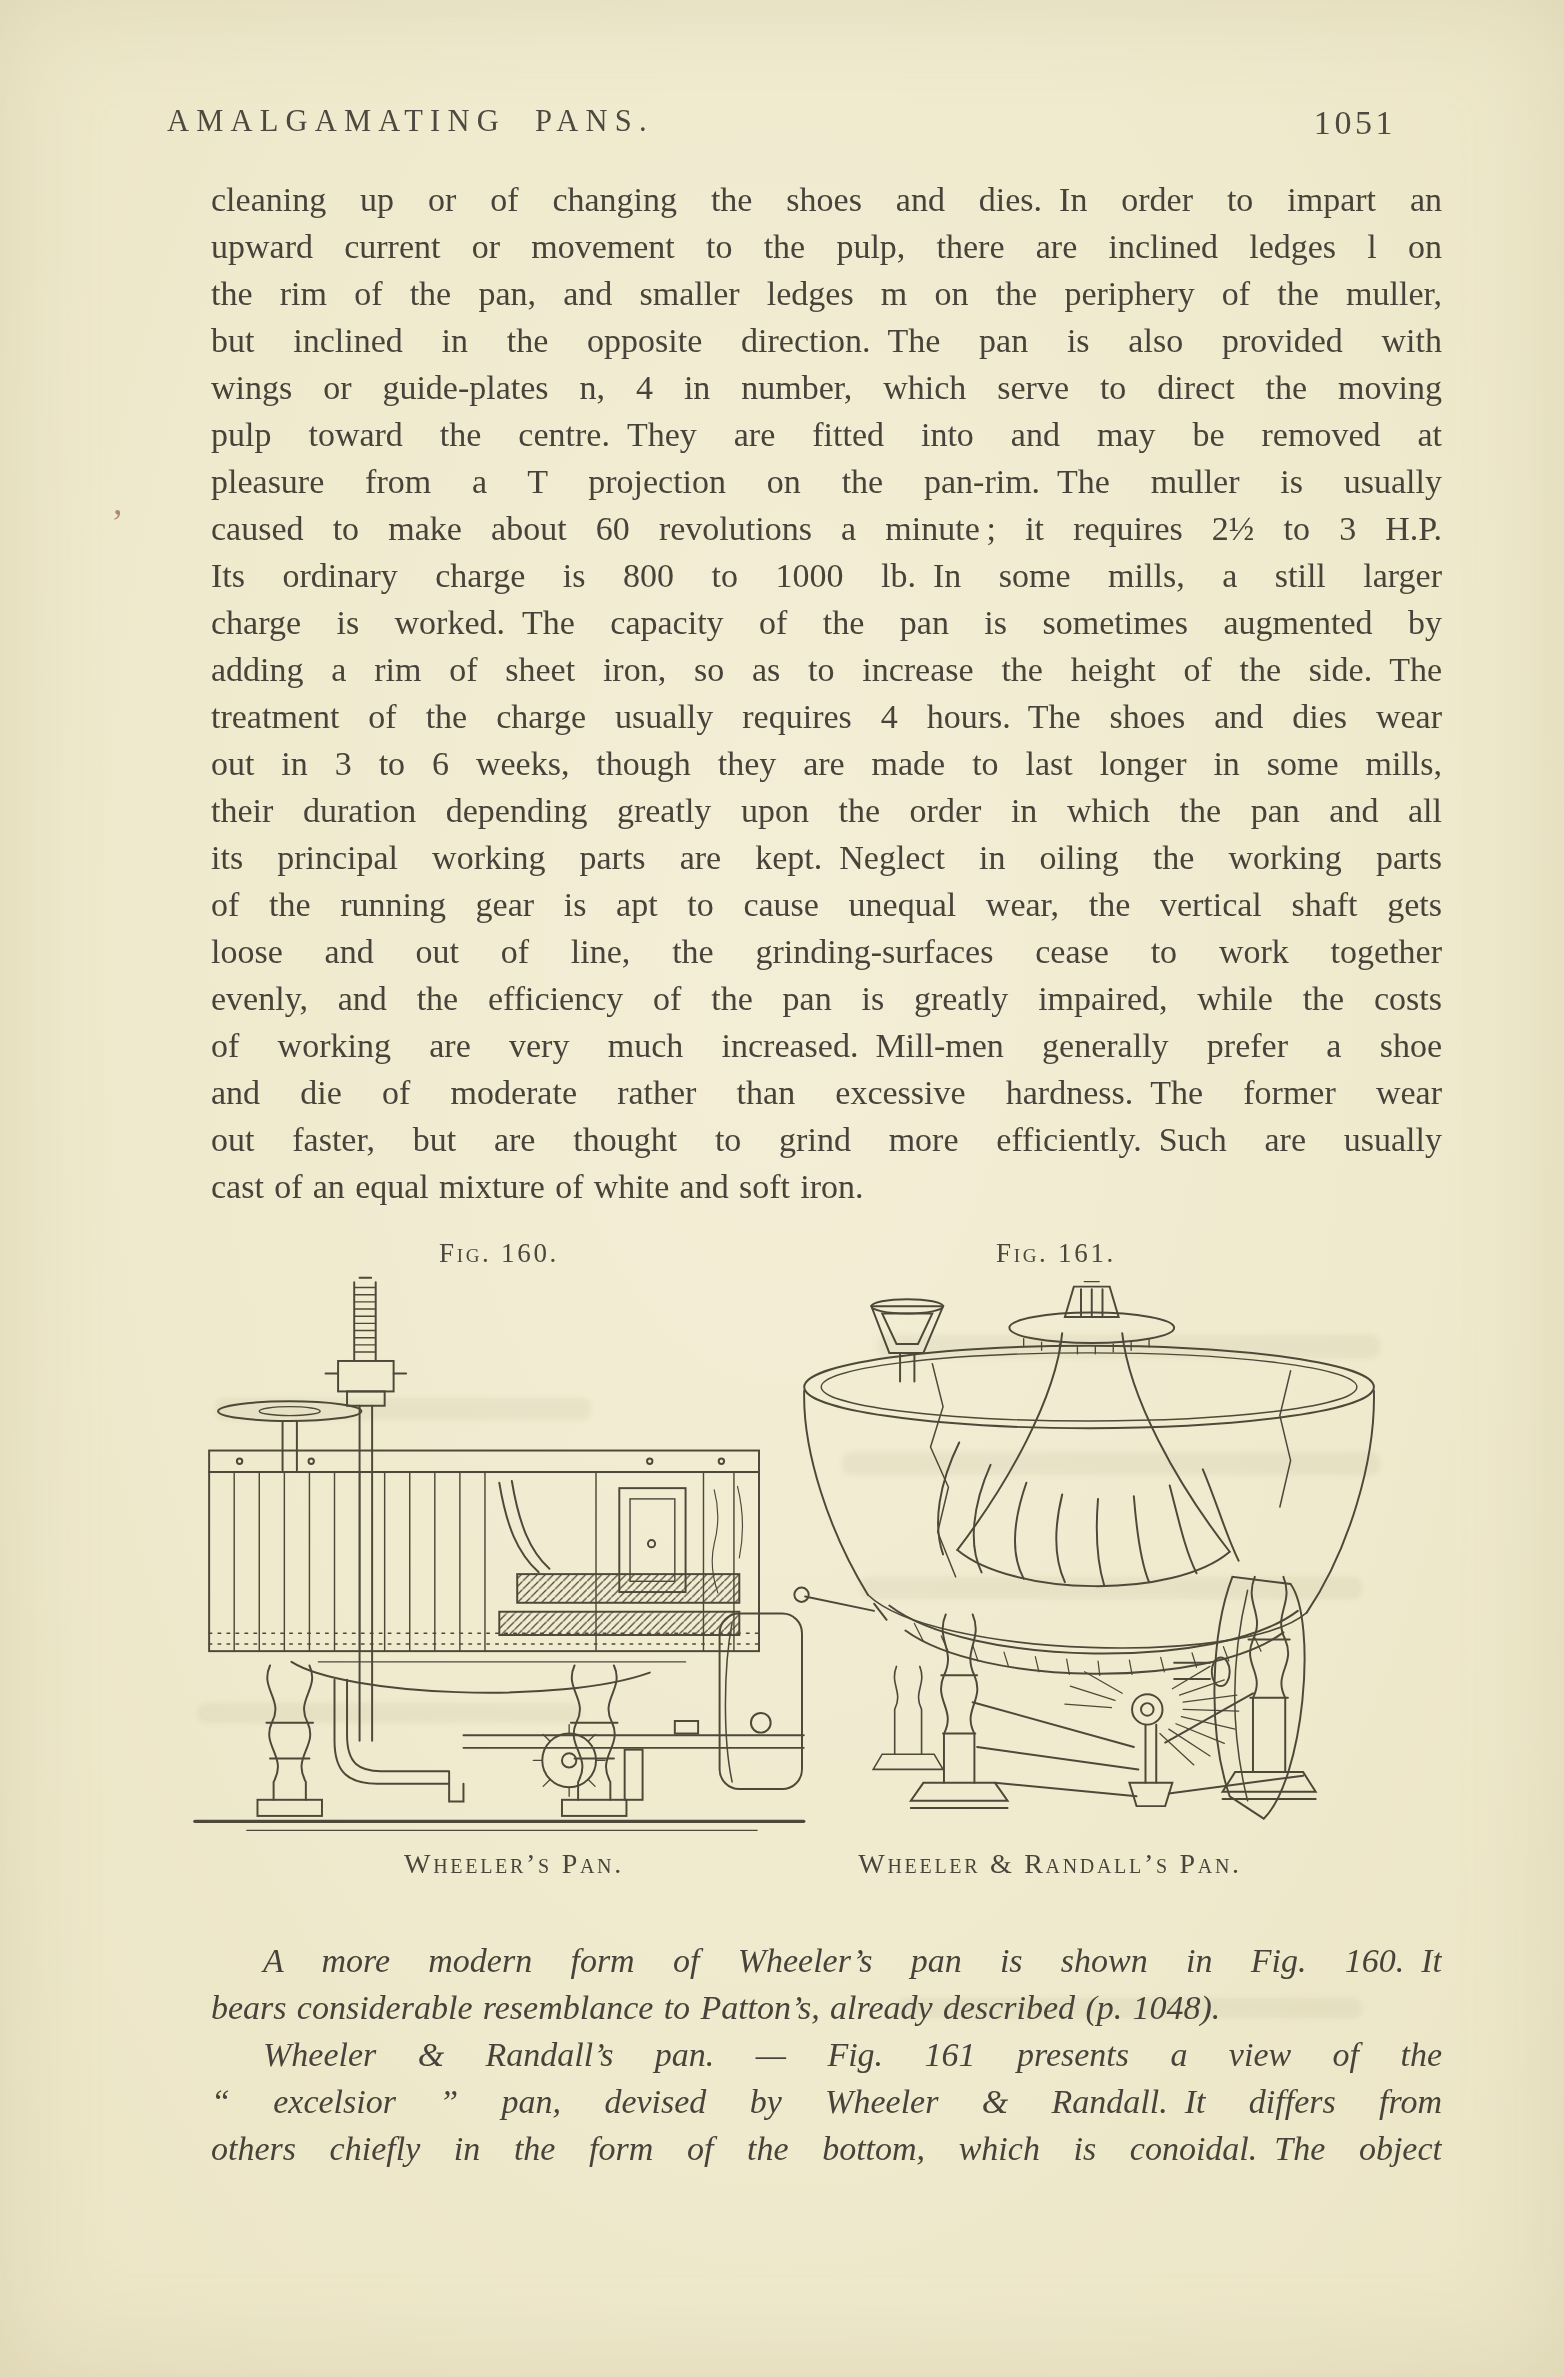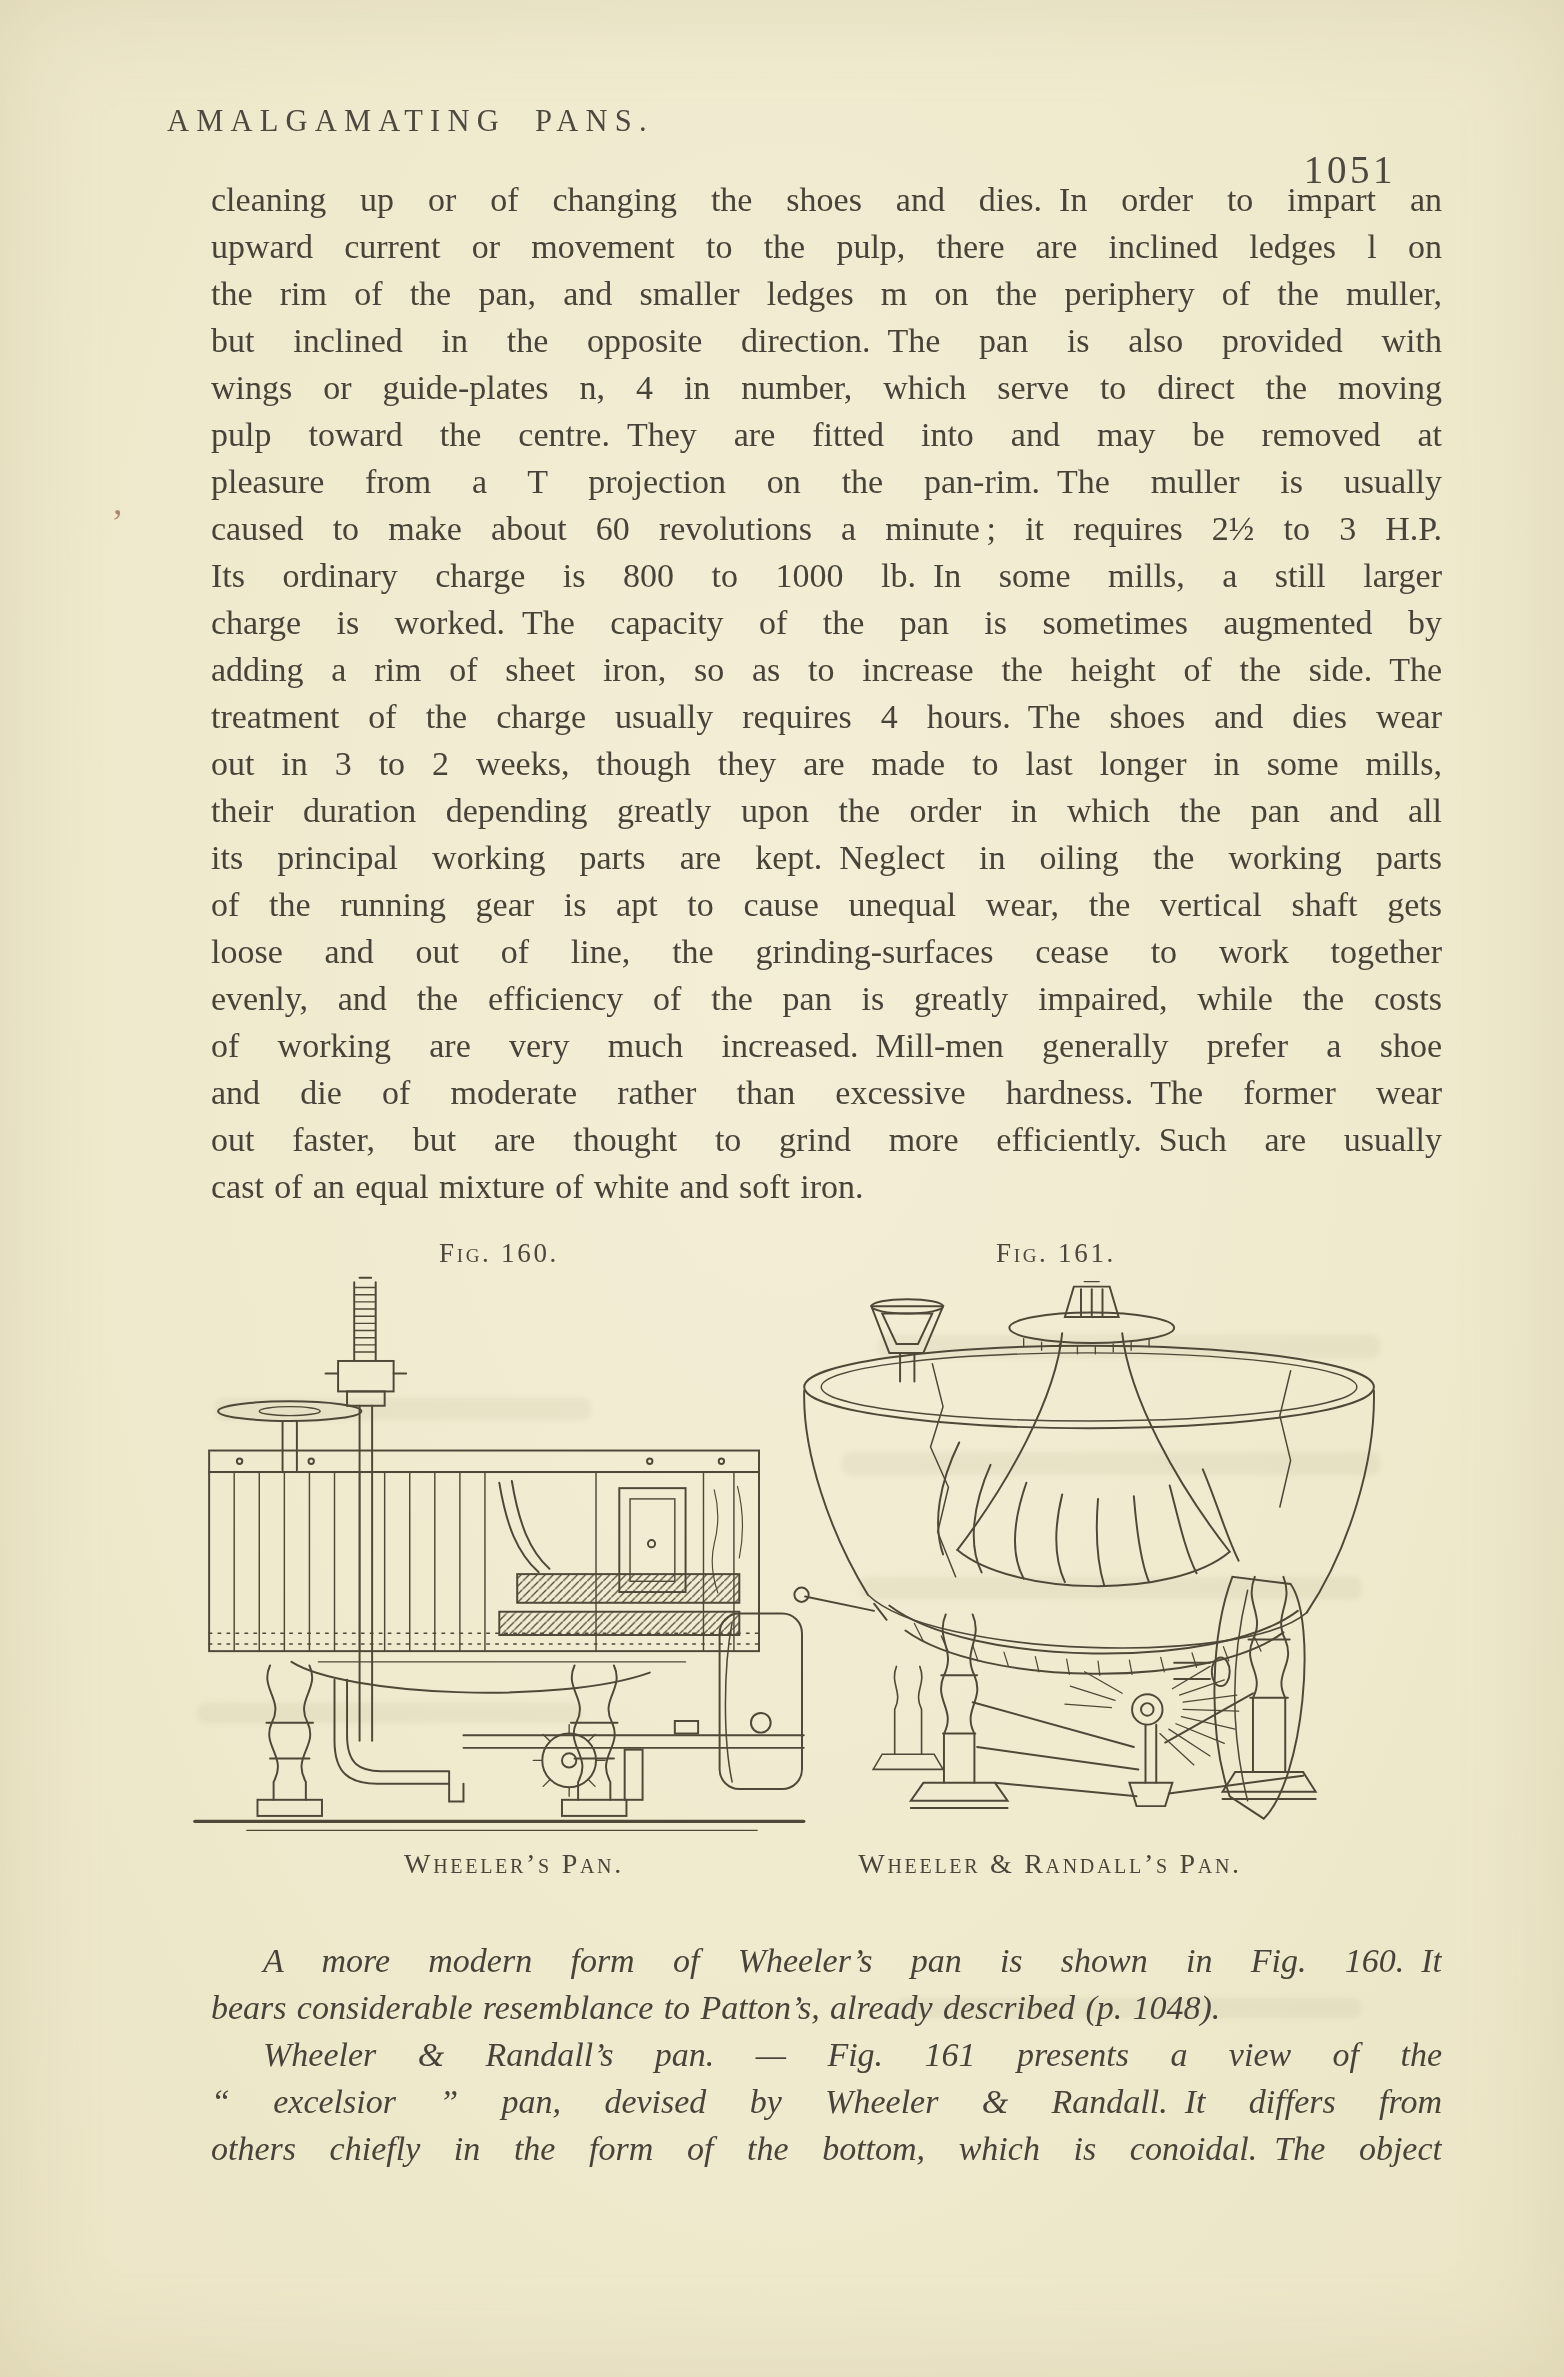--- a/index.html
+++ b/index.html
@@ -13,21 +13,21 @@
     overflow:hidden;
     font-family:"Liberation Serif","DejaVu Serif",serif;
     color:#48433a;
   }
   
   .header-row{position:absolute;left:167px;top:104px;width:1231px;height:41px;text-align:left;}
   .page-title{
     font-size:30.5px;letter-spacing:7.2px;word-spacing:14.3px;color:#4e4940;
     font-variant:small-caps;text-transform:uppercase;
   }
-  .page-number{position:absolute;right:1.8px;top:0;font-size:39px;letter-spacing:3.6px;color:#4e4940;margin-top:43px;}
+  .page-number{position:absolute;right:1.8px;top:0;font-size:34px;letter-spacing:3.6px;color:#4e4940;}
   
   .text-block{position:absolute;left:167px;width:1231px;font-size:34px;margin-left:44px;}
   .body-block{top:176px;}
   .bottom-block{top:1937px;font-style:italic;}
   .line{
     height:47px;line-height:47px;overflow:hidden;
     text-align:justify;text-align-last:justify;
     word-spacing:1.8px;
   }
   .body-block .line:last-child{text-align-last:left;font-family:Liberation Serif, serif;}
@@ -64,21 +64,21 @@
       <div class="line">the rim of the pan, and smaller ledges m on the periphery of the muller,</div>
       <div class="line">but inclined in the opposite direction. The pan is also provided with</div>
       <div class="line">wings or guide-plates n, 4 in number, which serve to direct the moving</div>
       <div class="line">pulp toward the centre. They are fitted into and may be removed at</div>
       <div class="line">pleasure from a T projection on the pan-rim. The muller is usually</div>
       <div class="line">caused to make about 60 revolutions a minute ; it requires 2½ to 3 H.P.</div>
       <div class="line">Its ordinary charge is 800 to 1000 lb. In some mills, a still larger</div>
       <div class="line">charge is worked. The capacity of the pan is sometimes augmented by</div>
       <div class="line">adding a rim of sheet iron, so as to increase the height of the side. The</div>
       <div class="line">treatment of the charge usually requires 4 hours. The shoes and dies wear</div>
-      <div class="line">out in 3 to 2 weeks, though they are made to last longer in some mills,</div>
+      <div class="line">out in 3 to 6 weeks, though they are made to last longer in some mills,</div>
       <div class="line">their duration depending greatly upon the order in which the pan and all</div>
       <div class="line">its principal working parts are kept. Neglect in oiling the working parts</div>
       <div class="line">of the running gear is apt to cause unequal wear, the vertical shaft gets</div>
       <div class="line">loose and out of line, the grinding-surfaces cease to work together</div>
       <div class="line">evenly, and the efficiency of the pan is greatly impaired, while the costs</div>
       <div class="line">of working are very much increased. Mill-men generally prefer a shoe</div>
       <div class="line">and die of moderate rather than excessive hardness. The former wear</div>
       <div class="line">out faster, but are thought to grind more efficiently. Such are usually</div>
       <div class="line">cast of an equal mixture of white and soft iron.</div>
     </div>

